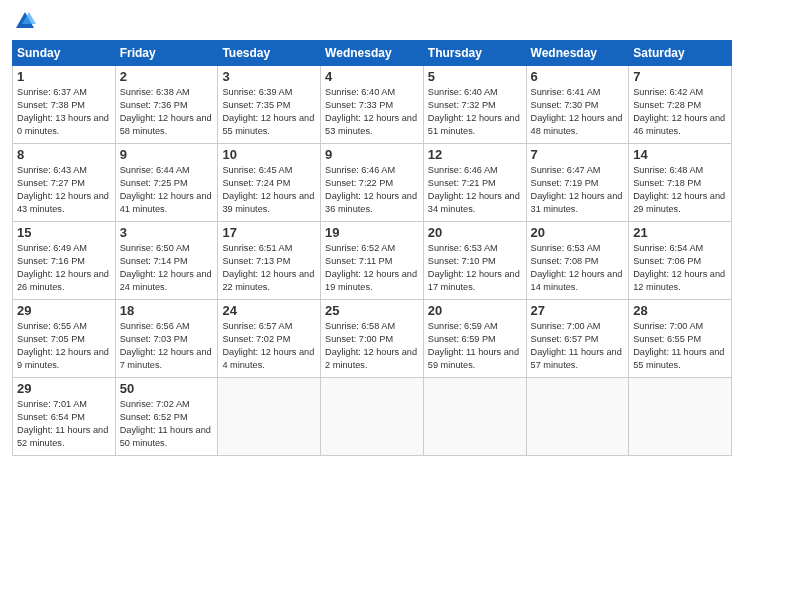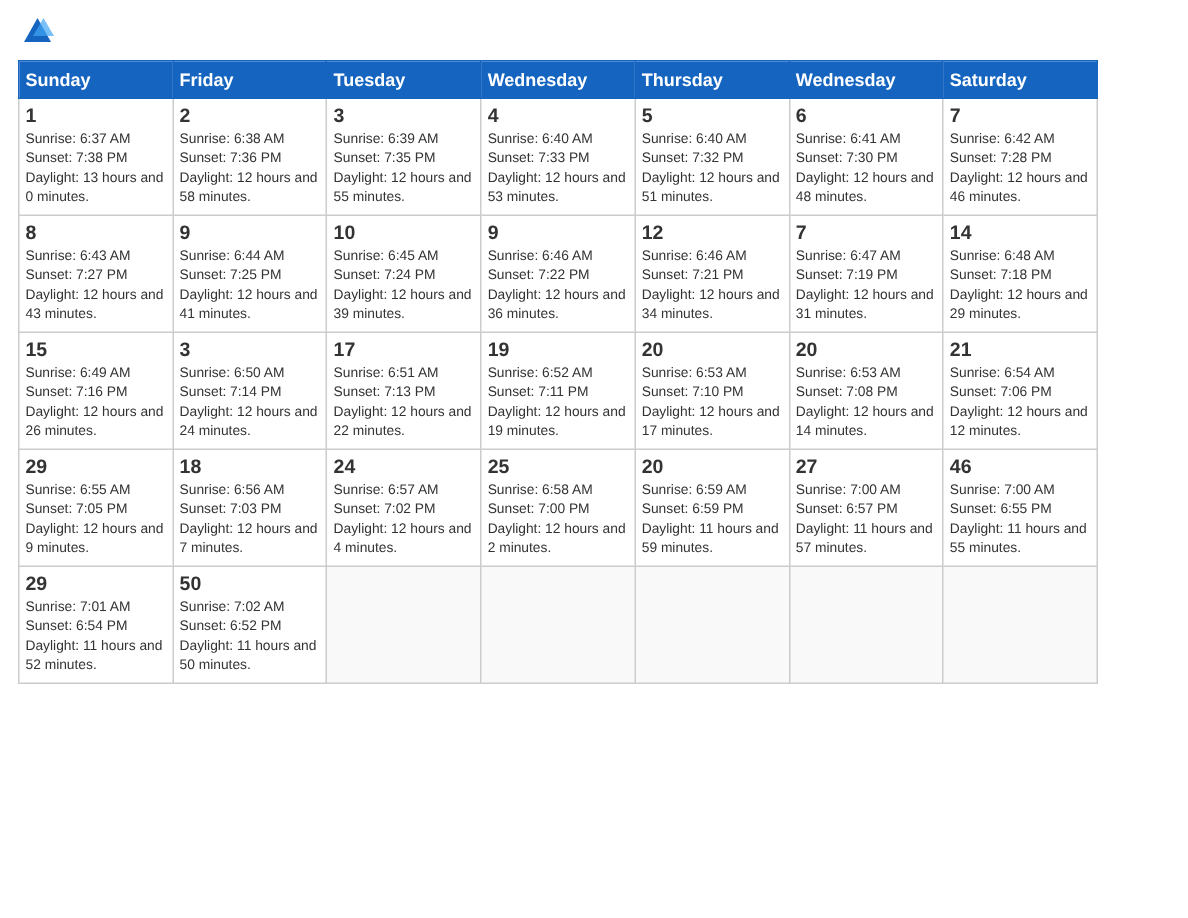--- a/index.html
+++ b/index.html
@@ -229,21 +229,21 @@
           </td>
           <td>
             <div class="day-num">20</div>
             <div class="day-info">Sunrise: 6:59 AM<br>Sunset: 6:59 PM<br>Daylight: 11 hours and 59 minutes.</div>
           </td>
           <td>
             <div class="day-num">27</div>
             <div class="day-info">Sunrise: 7:00 AM<br>Sunset: 6:57 PM<br>Daylight: 11 hours and 57 minutes.</div>
           </td>
           <td>
-            <div class="day-num">46</div>
+            <div class="day-num">28</div>
             <div class="day-info">Sunrise: 7:00 AM<br>Sunset: 6:55 PM<br>Daylight: 11 hours and 55 minutes.</div>
           </td>
         </tr>
         <tr>
           <td>
             <div class="day-num">29</div>
             <div class="day-info">Sunrise: 7:01 AM<br>Sunset: 6:54 PM<br>Daylight: 11 hours and 52 minutes.</div>
           </td>
           <td>
             <div class="day-num">50</div>

